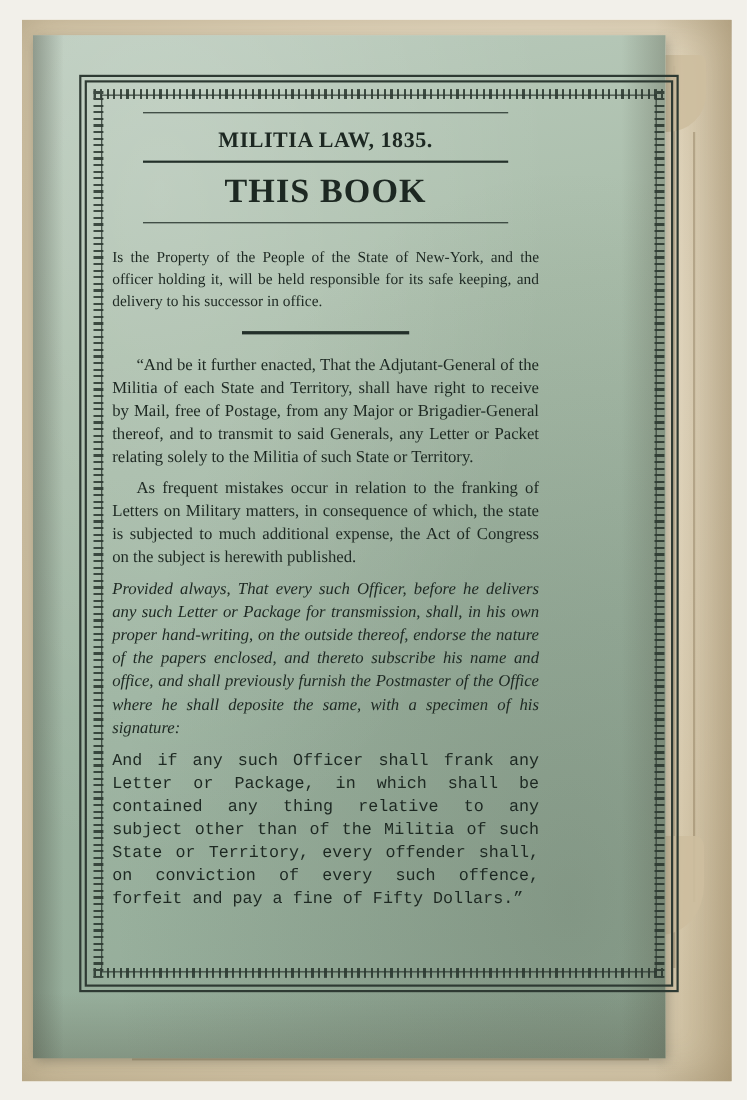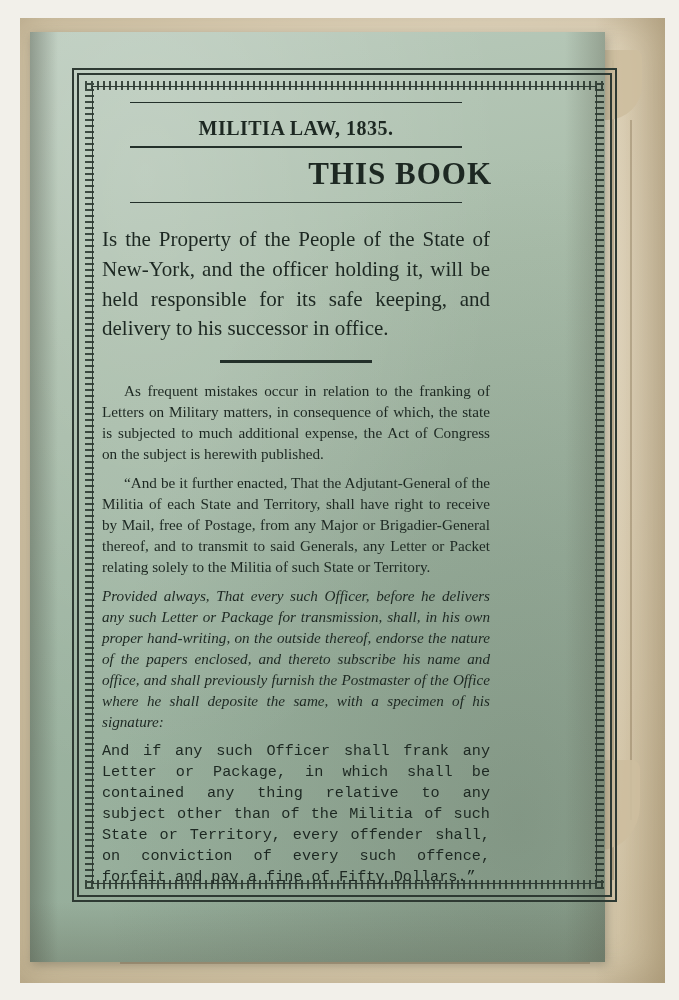--- a/index.html
+++ b/index.html
@@ -133,29 +133,29 @@
     letter-spacing: 0.5px;
     margin: 14px 0 6px 0;
   }
   .rule {
     height: 2px;
     background: #23302a;
     margin: 6px 30px 8px 30px;
   }
   .rule.thin { height: 1px; }
   .title-big {
-    text-align: right;
+    text-align: center;
     font-family: "Liberation Serif", serif;
     font-weight: bold;
     font-size: 31px;
     letter-spacing: 1px;
     margin: 8px 0 10px 0;
   }
   .lede {
-    font-size: 21px;
+    font-size: 14px;
     line-height: 1.42;
     text-align: justify;
     margin: 22px 2px 10px 2px;
   }
   .short-rule {
     width: 152px;
     height: 3px;
     background: #23302a;
     margin: 16px auto 18px auto;
   }
@@ -210,19 +210,19 @@
     <div class="rule thin"></div>
     <div class="headline">MILITIA LAW, 1835.</div>
     <div class="rule"></div>
     <div class="title-big">THIS BOOK</div>
     <div class="rule thin"></div>
 
     <div class="lede">Is the Property of the People of the State of New-York, and the officer holding it, will be held responsible for its safe keeping, and delivery to his successor in office.</div>
 
     <div class="short-rule"></div>
 
+    <div class="para">“And be it further enacted, That the Adjutant-General of the Militia of each State and Territory, shall have right to receive by Mail, free of Postage, from any Major or Brigadier-General thereof, and to transmit to said Generals, any Letter or Packet relating solely to the Militia of such State or Territory.</div>
     <div class="para">As frequent mistakes occur in relation to the franking of Letters on Military matters, in consequence of which, the state is subjected to much additional expense, the Act of Congress on the subject is herewith published.</div>
-    <div class="para">“And be it further enacted, That the Adjutant-General of the Militia of each State and Territory, shall have right to receive by Mail, free of Postage, from any Major or Brigadier-General thereof, and to transmit to said Generals, any Letter or Packet relating solely to the Militia of such State or Territory.</div>
     <div class="para" style="font-style: italic; text-indent:0;">Provided always, That every such Officer, before he delivers any such Letter or Package for transmission, shall, in his own proper hand-writing, on the outside thereof, endorse the nature of the papers enclosed, and thereto subscribe his name and office, and shall previously furnish the Postmaster of the Office where he shall deposite the same, with a specimen of his signature:</div>
     <div class="para" style="text-indent:0;font-family:Liberation Mono, monospace;">And if any such Officer shall frank any Letter or Package, in which shall be contained any thing relative to any subject other than of the Militia of such State or Territory, every offender shall, on conviction of every such offence, forfeit and pay a fine of Fifty Dollars.”</div>
   </div>
 
 </div>
 
 </body></html>

